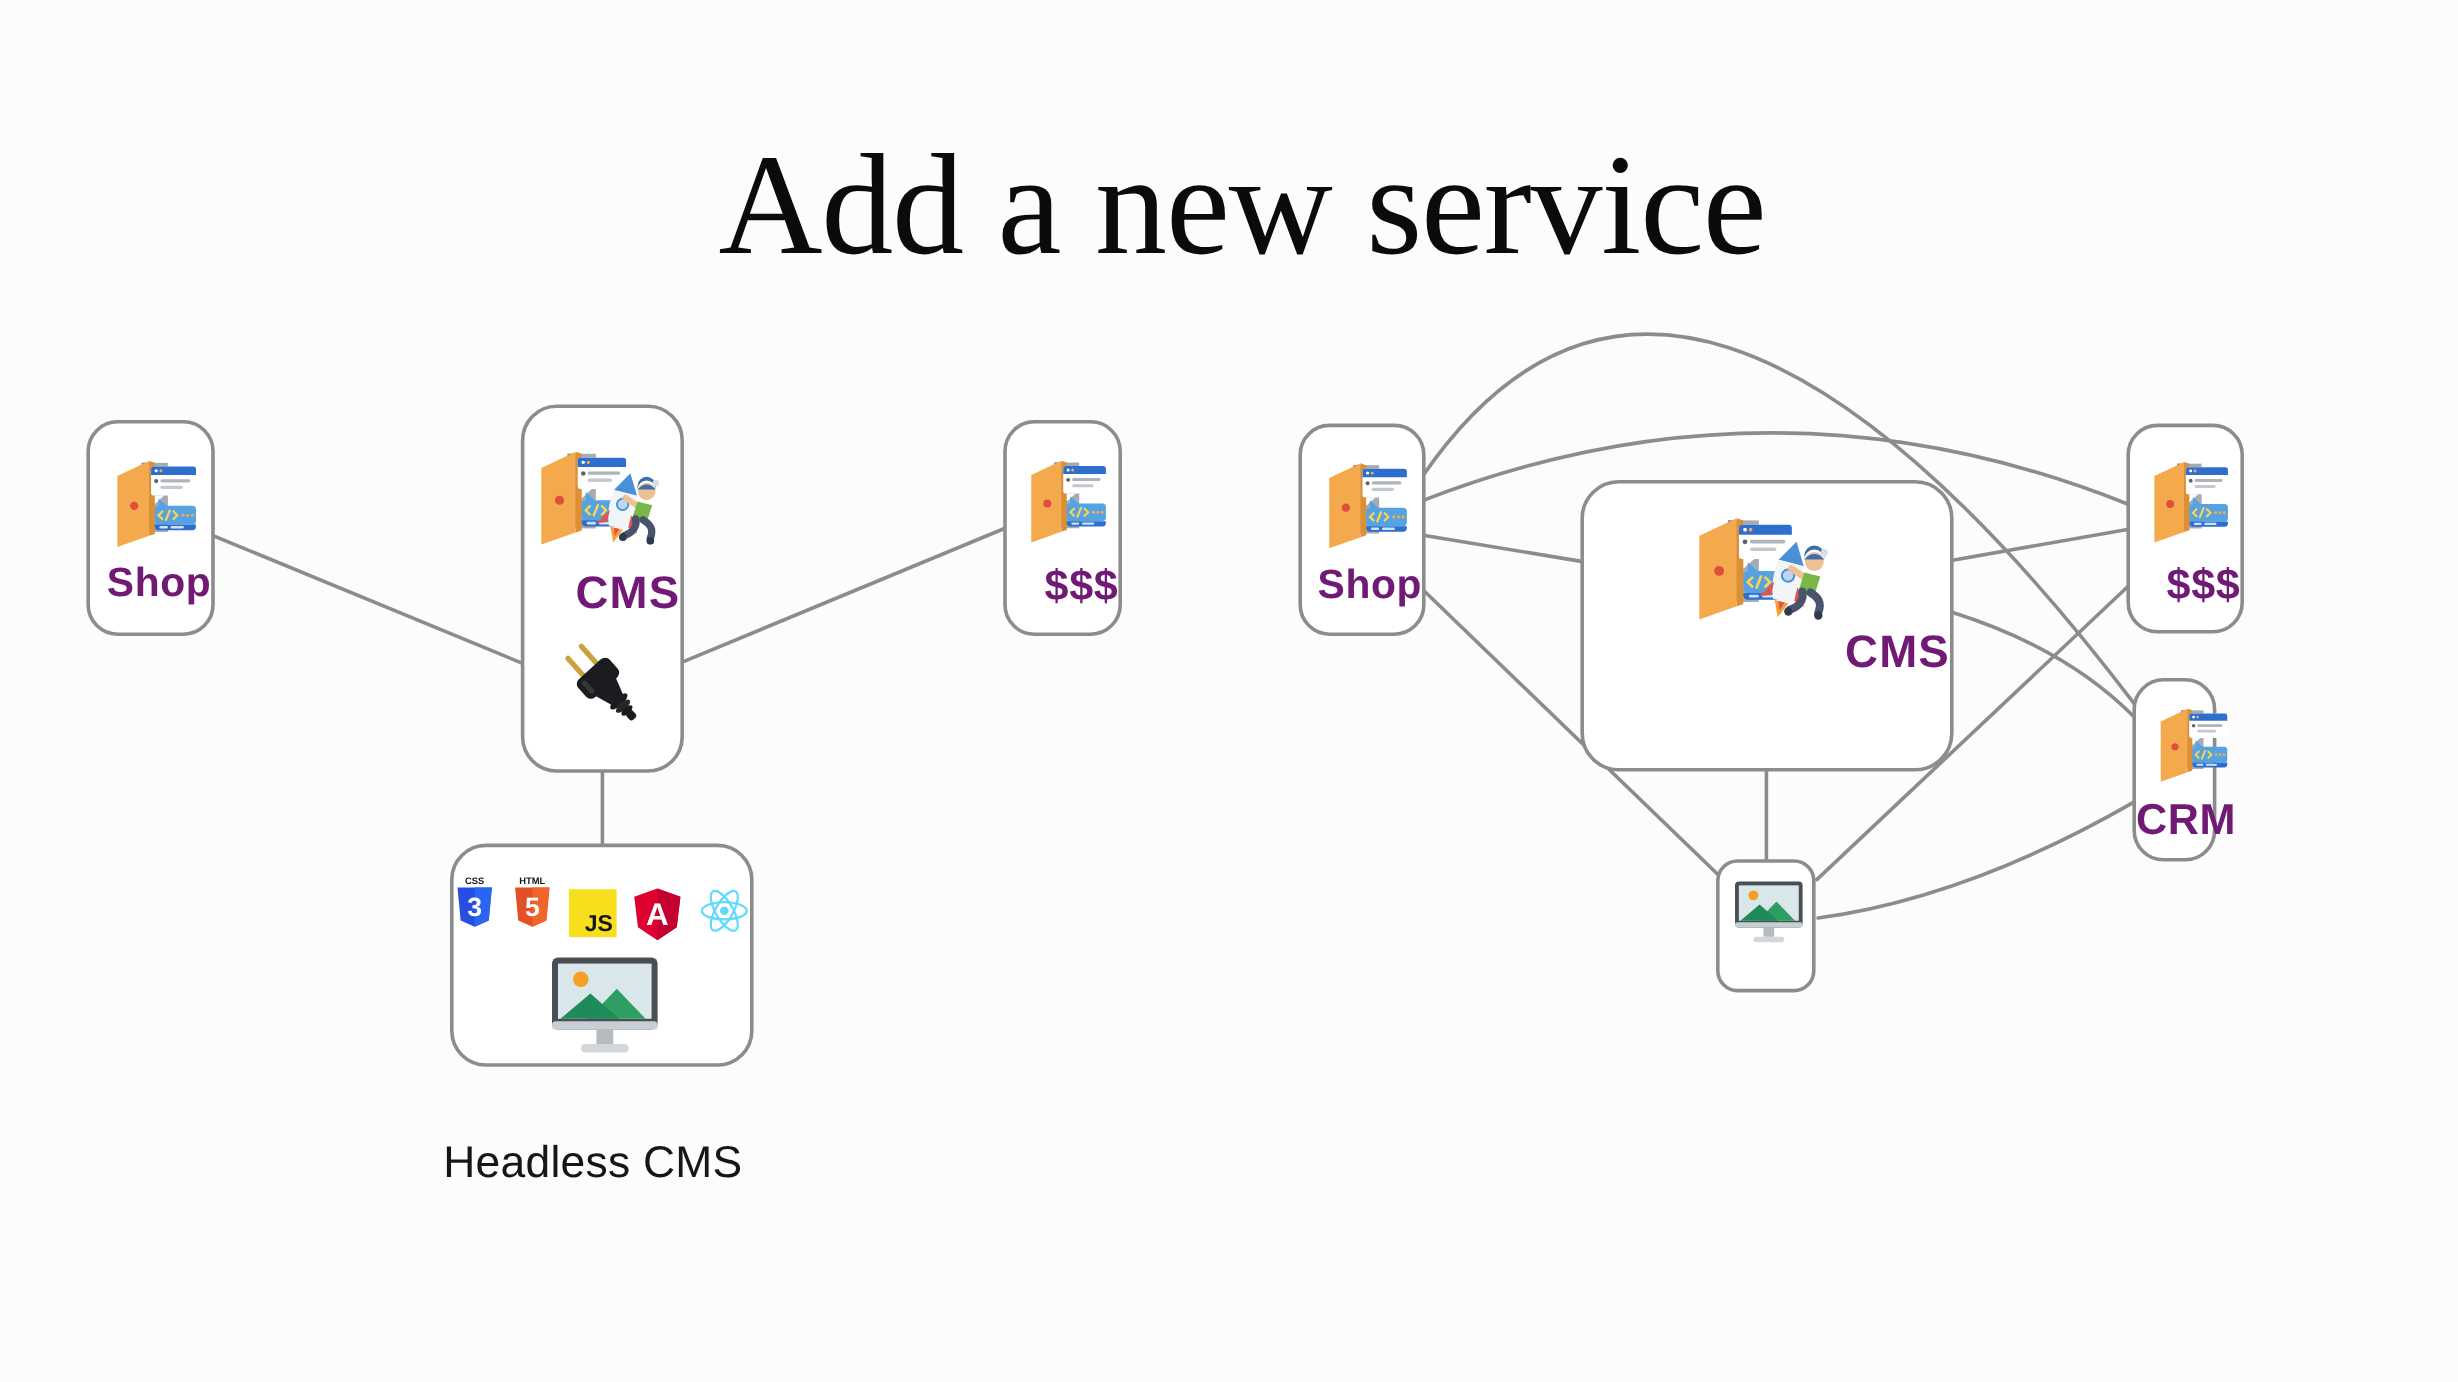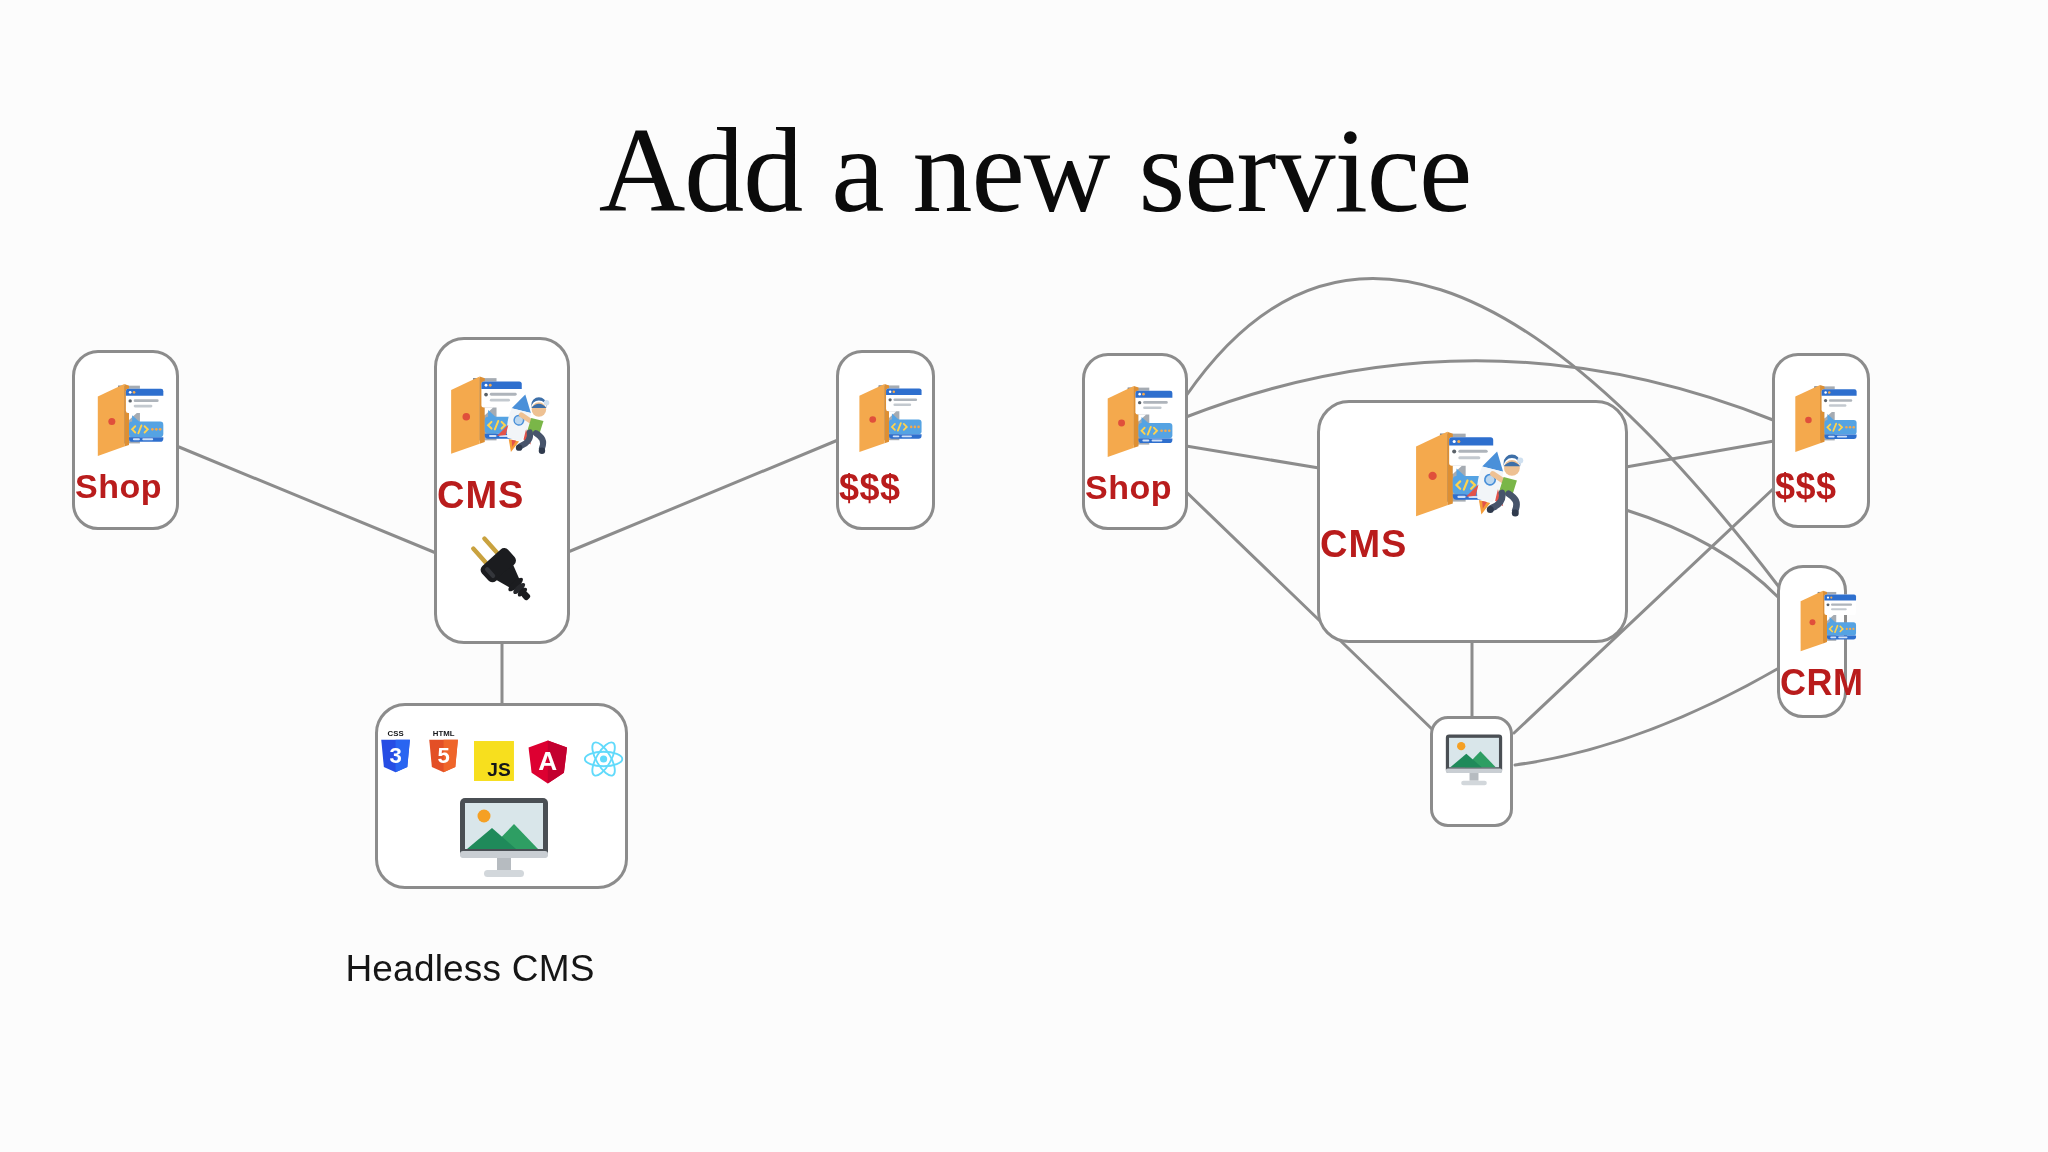--- a/index.html
+++ b/index.html
@@ -13,22 +13,22 @@
     color:#0b0b0b;letter-spacing:-1px;line-height:1.05;margin-left:11px;
   }
   svg.wires{position:absolute;left:0;top:0;z-index:1;}
   svg.wires path{stroke:#8c8c8c;stroke-width:3;fill:none;stroke-linecap:round;}
   .node{
     position:absolute;z-index:2;background:#ffffff;
     border:3px solid #8c8c8c;border-radius:28px;box-sizing:border-box;
   }
   .node .icon{position:absolute;}
   .node .nlabel{
-    position:absolute;left:0;width:100%;text-align:left;
-    color:#b91c1c;font-weight:700;letter-spacing:0.5px;
+    position:absolute;left:0;width:100%;text-align:right;
+    color:#701a75;font-weight:700;letter-spacing:0.5px;
   }
   .caption{
     position:absolute;top:948px;transform:translateX(-50%);z-index:2;
     font-size:37px;color:#161616;font-weight:400;letter-spacing:0.2px;
   }
   .techrow{
     position:absolute;top:16px;left:0;width:100%;z-index:2;
     display:flex;justify-content:center;align-items:flex-start;gap:13px;
   }
   .defs{position:absolute;width:0;height:0;overflow:hidden;}
@@ -192,21 +192,21 @@
           <ellipse cx="30" cy="27" rx="26" ry="10" transform="rotate(120 30 27)"></ellipse>
         </g>
         <circle cx="30" cy="27" r="5" fill="#61dafb"></circle>
       </svg>
     </div>
     <svg class="icon" style="left:76px;top:88px;" width="100" height="92">
         <use href="#sym-monitor"></use>
       </svg>
   </div>
 
-  <div class="caption" style="left:470px;">Headless CMS</div>
+  <div class="caption" style="left:494px;">Headless CMS</div>
 
   <div class="node" style="left:1082px;top:353px;width:106px;height:177px;border-radius:26px;">
     <svg class="icon" style="left:15px;top:27px;" width="77" height="77">
         <use href="#sym-door"></use>
       </svg>
     <div class="nlabel" style="top:112px;font-size:34px;">Shop</div>
   </div>
 
   <div class="node" style="left:1317px;top:400px;width:311px;height:243px;border-radius:32px;">
     <svg class="icon" style="left:85px;top:22px;" width="142" height="100" viewBox="0 0 150 105">

